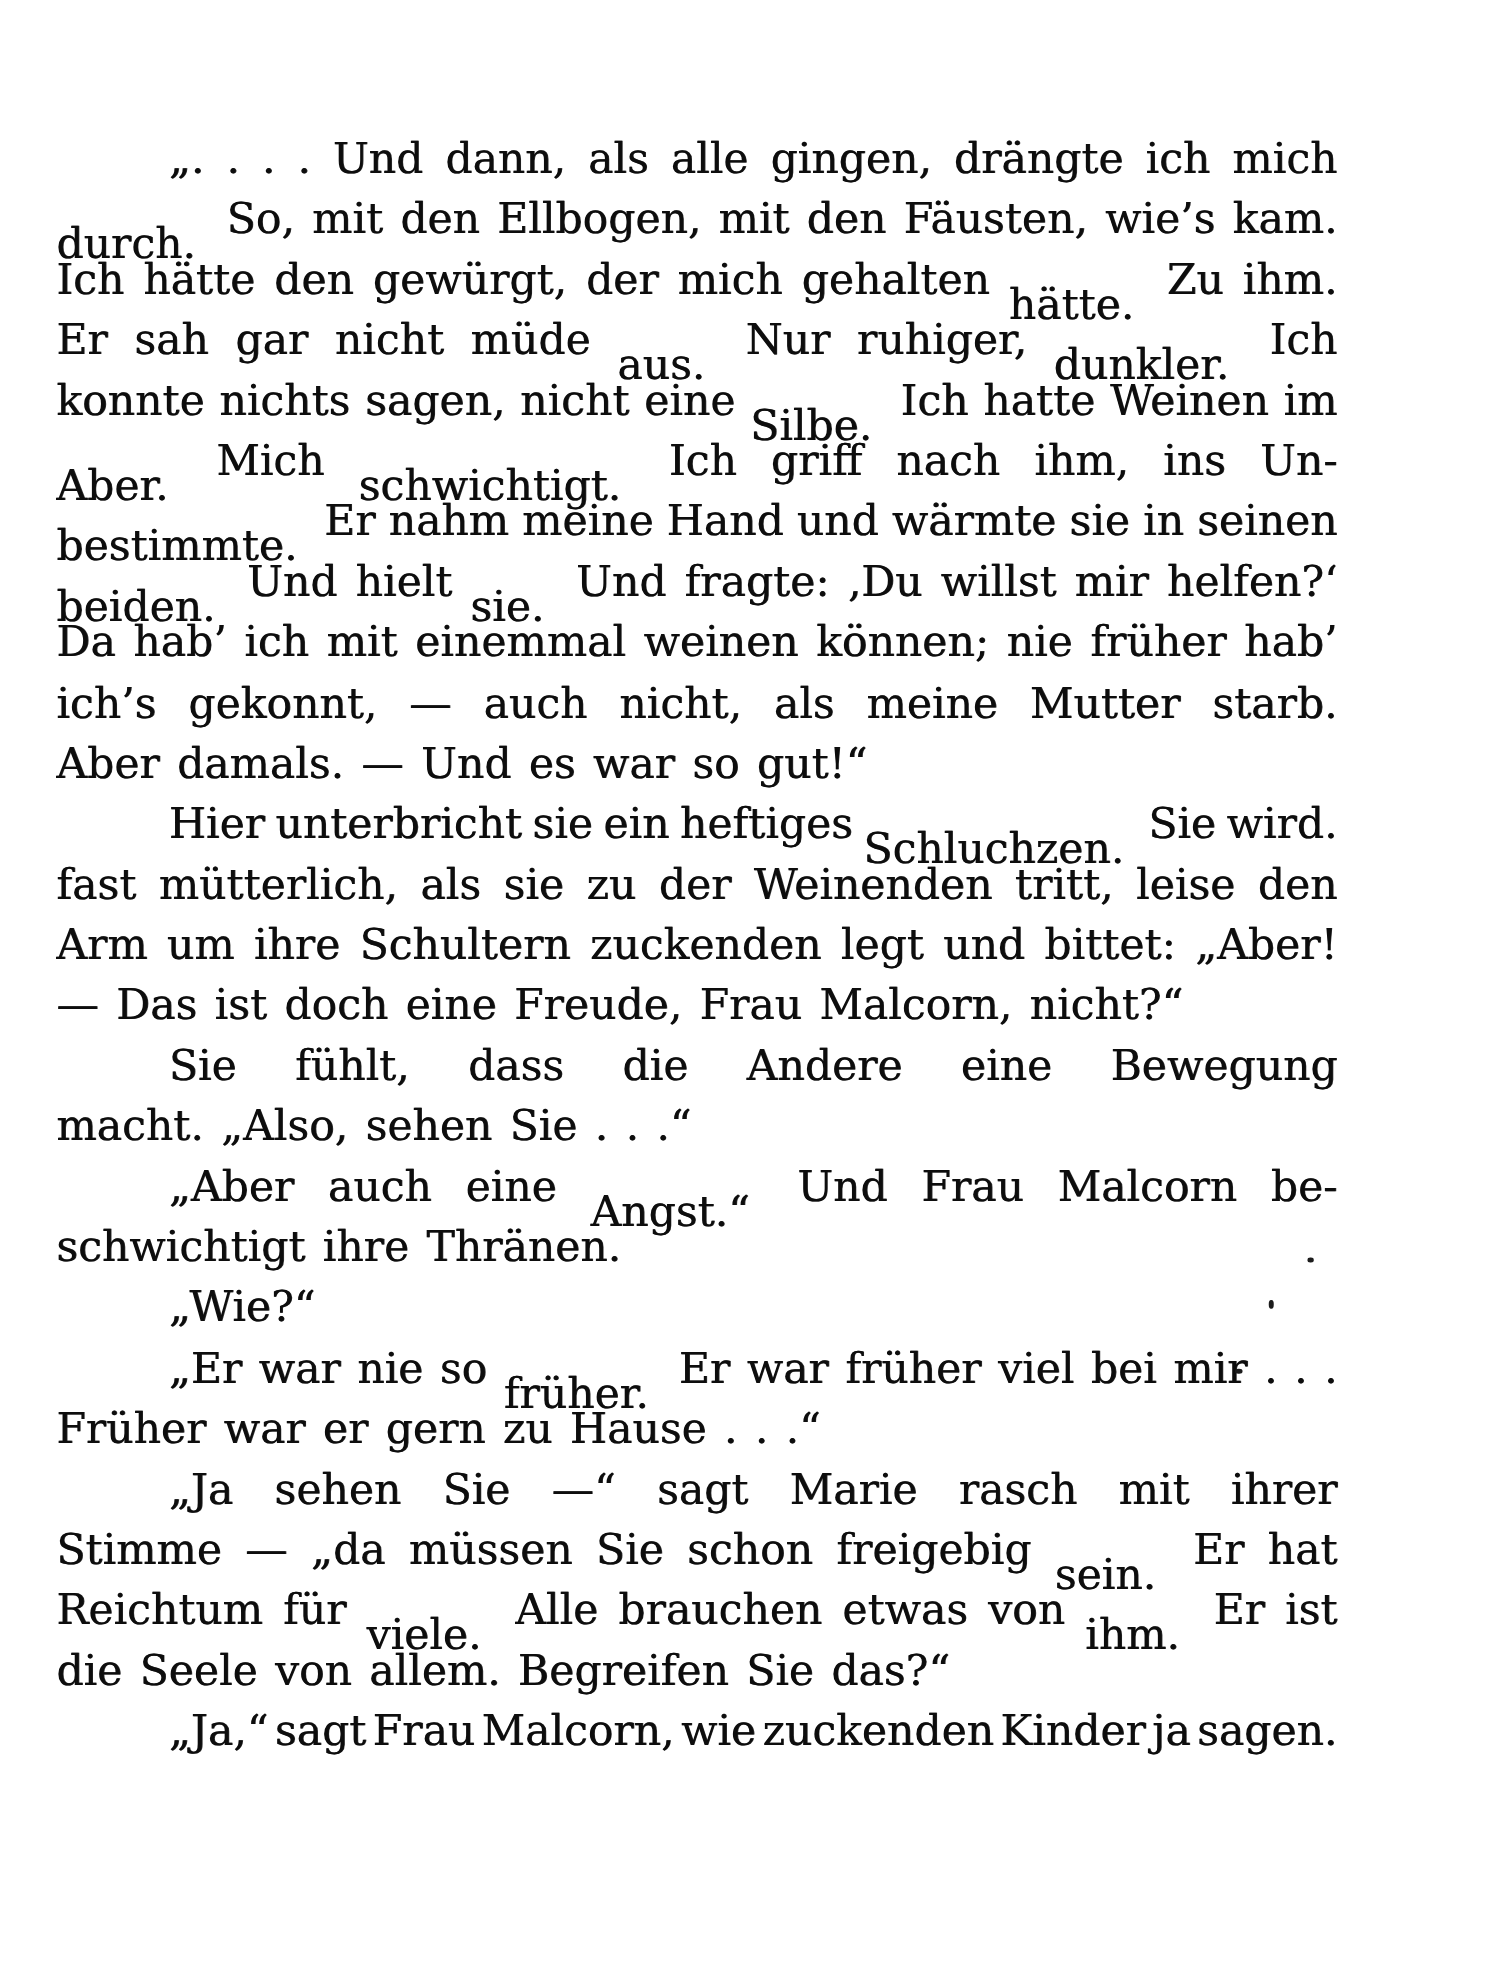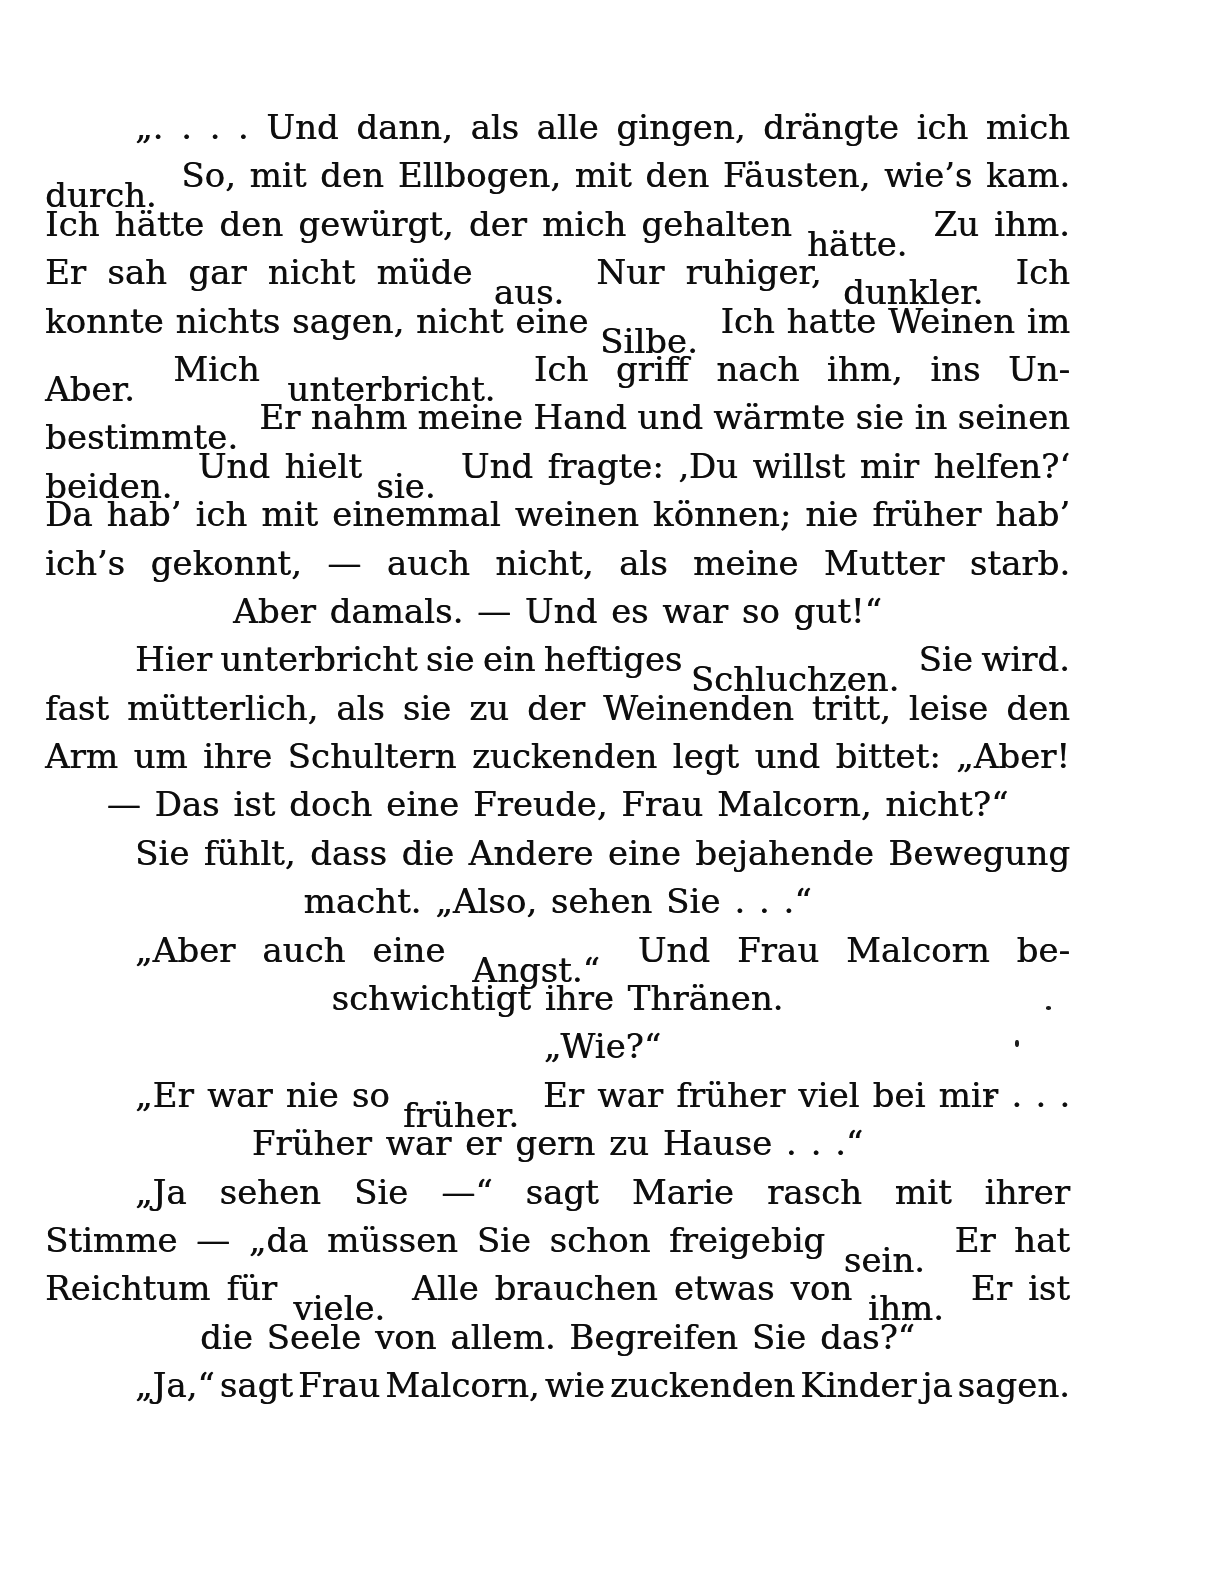--- a/index.html
+++ b/index.html
@@ -28,21 +28,21 @@
     height: 48.4px;
     line-height: 48.4px;
     white-space: nowrap;
   }
   .line.just {
     display: flex;
     justify-content: space-between;
     white-space: normal;
   }
   .line.flush {
-    text-align: center;
+    text-align: left;
     word-spacing: 3px;
   }
   .line.indent { padding-left: 90px; }
   .just span { flex: 0 0 auto; }
   .just span.se { margin-right: 0.32em; margin-top: 20px; }
   .speck {
     position: absolute;
     background: #1c1c1c;
     border-radius: 45%;
   }
@@ -110,21 +110,21 @@
         <span>eine</span>
         <span class="se">Silbe.</span>
         <span>Ich</span>
         <span>hatte</span>
         <span>Weinen</span>
         <span>im</span>
       </div>
       <div class="line just">
         <span class="se">Aber.</span>
         <span>Mich</span>
-        <span class="se">unterbricht.</span>
+        <span class="se">schwichtigt.</span>
         <span>Ich</span>
         <span>griff</span>
         <span>nach</span>
         <span>ihm,</span>
         <span>ins</span>
         <span>Un-</span>
       </div>
       <div class="line just">
         <span class="se">bestimmte.</span>
         <span>Er</span>
@@ -211,21 +211,20 @@
       <div class="line flush">— Das ist doch eine Freude, Frau Malcorn, nicht?“</div>
     </div>
     <div class="paragraph">
       <div class="line just indent">
         <span>Sie</span>
         <span>fühlt,</span>
         <span>dass</span>
         <span>die</span>
         <span>Andere</span>
         <span>eine</span>
-        <span>bejahende</span>
         <span>Bewegung</span>
       </div>
       <div class="line flush">macht. „Also, sehen Sie . . .“</div>
     </div>
     <div class="paragraph">
       <div class="line just indent">
         <span>„Aber</span>
         <span>auch</span>
         <span>eine</span>
         <span class="se">Angst.“</span>

